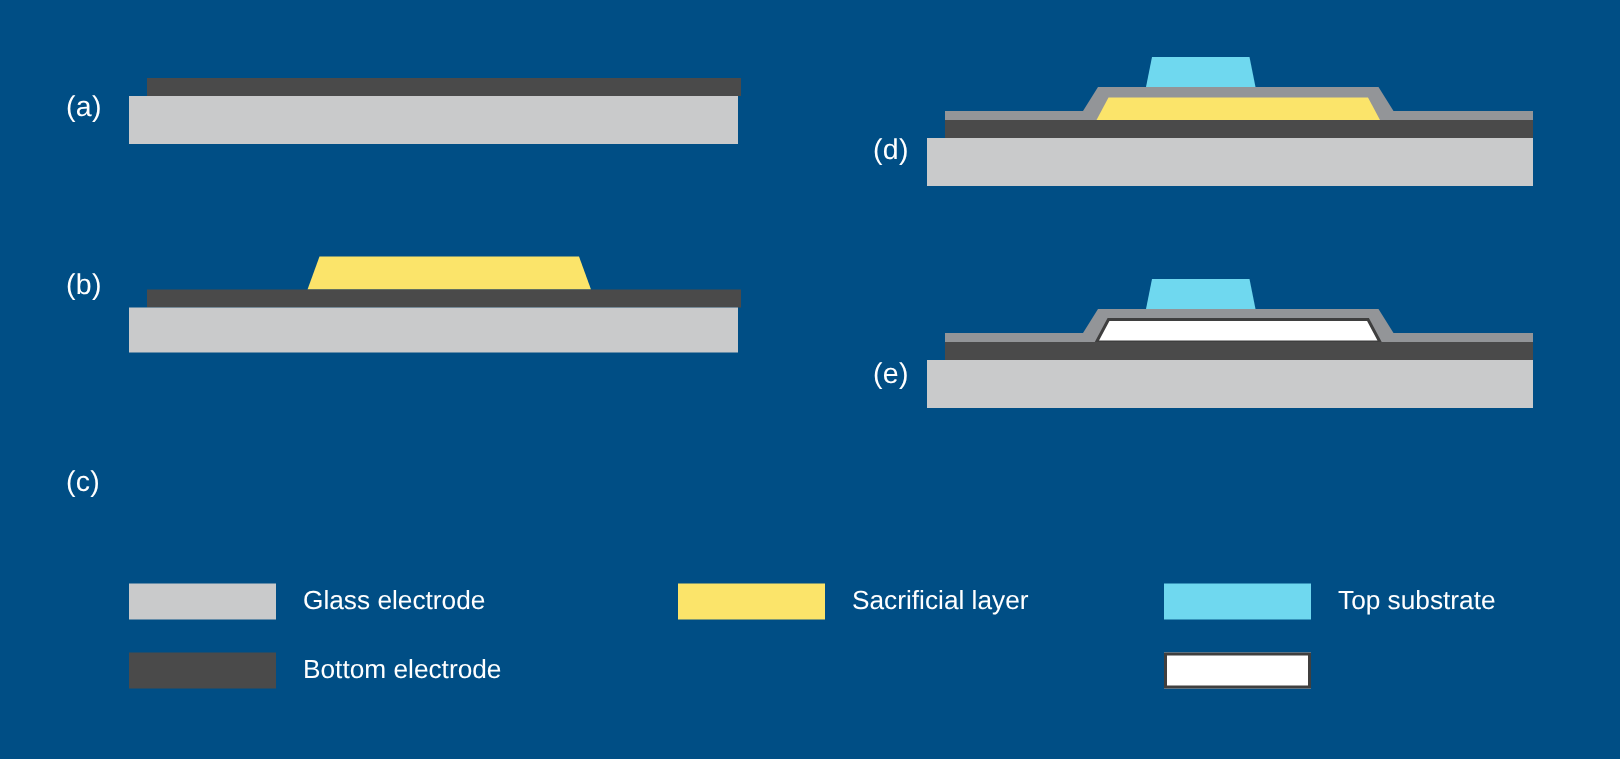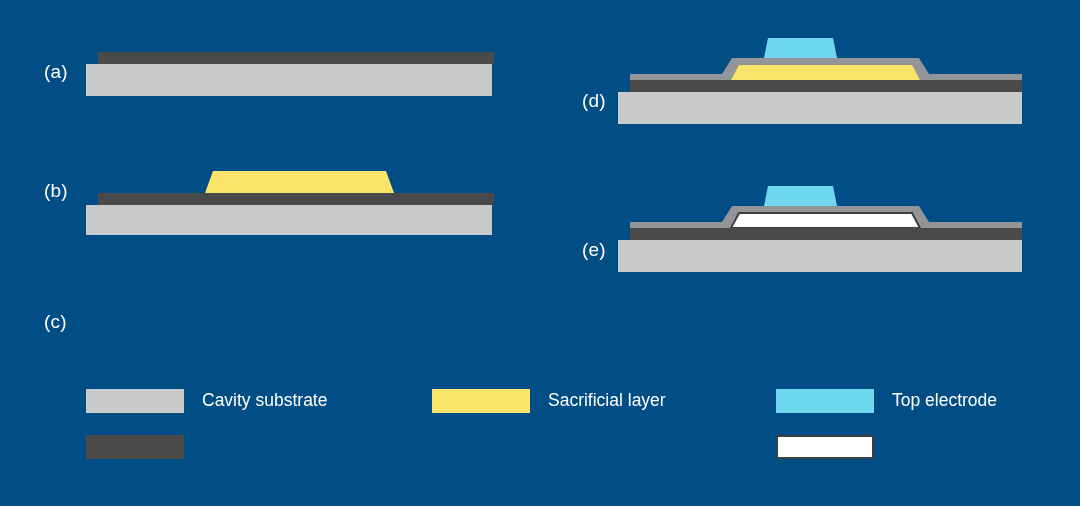--- a/index.html
+++ b/index.html
@@ -135,38 +135,39 @@
 
       <rect x="0" y="62" width="404" height="32" fill="#c9cacb"></rect>
     </svg>
   </div>
 
   <div class="legend">
 
     <div class="legend-col" style="left:86px;">
       <div class="legend-row">
         <div class="swatch" style="background:#c9cacb;"></div>
-        <div class="legend-text">Cavity substrate</div>
+        <div class="legend-text">Glass electrode</div>
       </div>
       <div class="legend-row">
         <div class="swatch" style="background:#4a4a4a;"></div>
+        <div class="legend-text">Bottom electrode</div>
       </div>
     </div>
 
-    <div class="legend-col" style="left:432px;">
+    <div class="legend-col" style="left:452px;">
       <div class="legend-row">
         <div class="swatch" style="background:#fbe46a;"></div>
         <div class="legend-text">Sacrificial layer</div>
       </div>
     </div>
 
     <div class="legend-col" style="left:776px;">
       <div class="legend-row">
         <div class="swatch" style="background:#6fd8ef;"></div>
-        <div class="legend-text">Top electrode</div>
+        <div class="legend-text">Top substrate</div>
       </div>
       <div class="legend-row">
         <div class="swatch" style="background:#ffffff; border:2px solid #3f3f3f; width:94px; height:20px;"></div>
       </div>
     </div>
 
   </div>
 
 </div>
 

